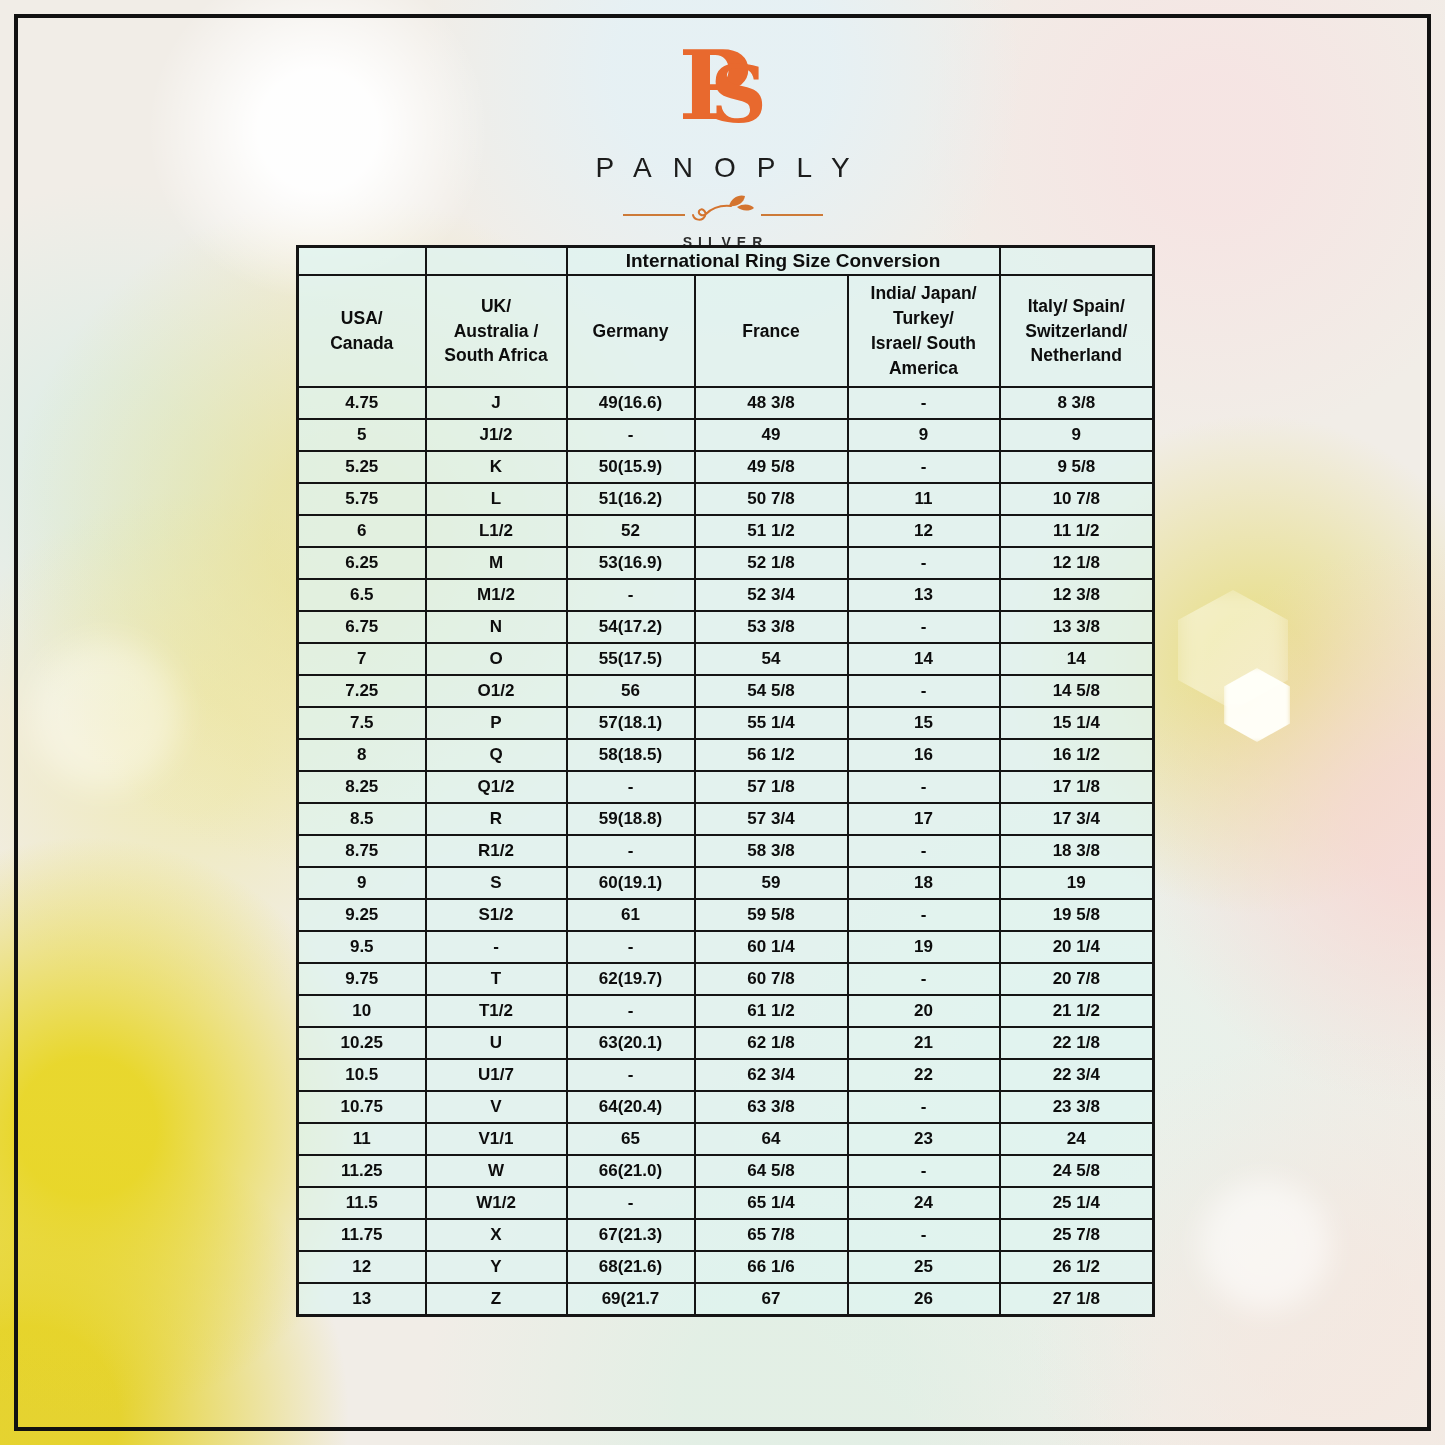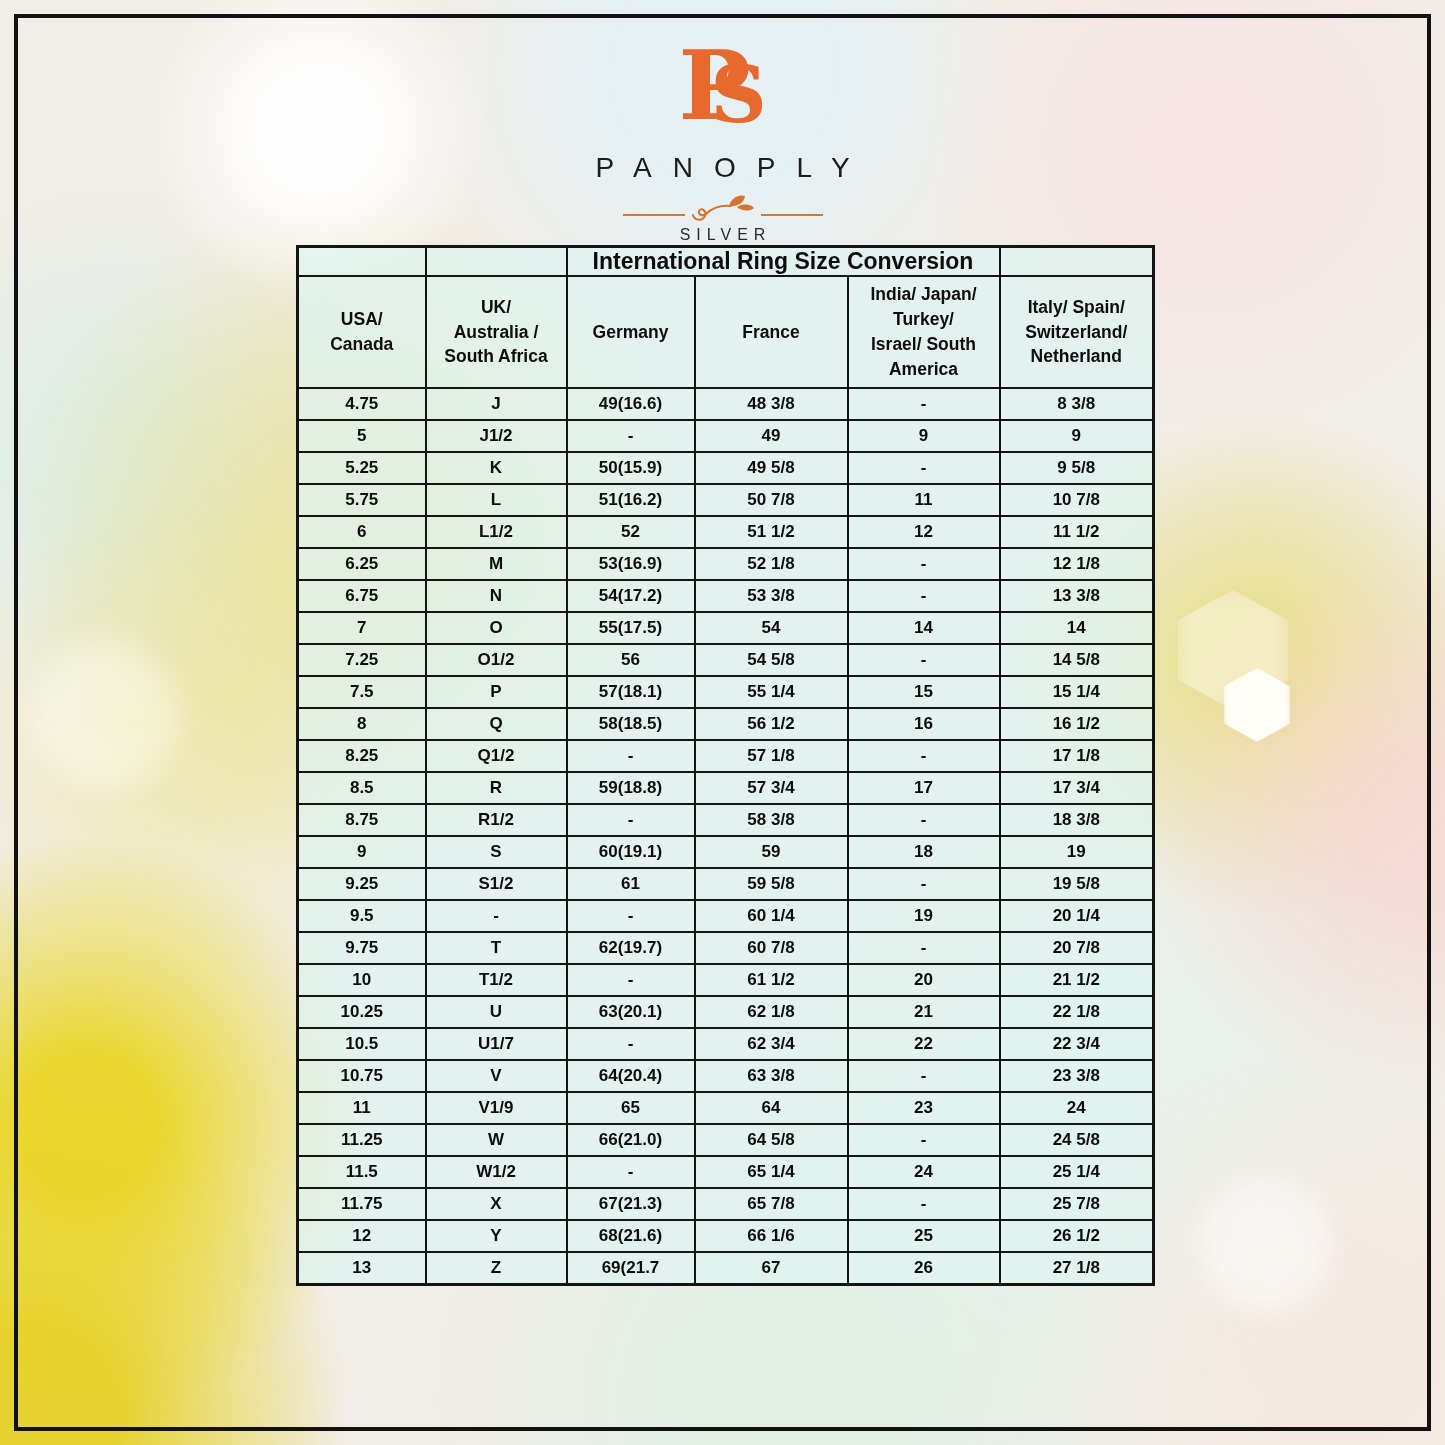--- a/index.html
+++ b/index.html
@@ -32,36 +32,36 @@
 
   
   .brand{position:absolute;top:46px;left:0;right:0;text-align:center;}
   .monogram{position:relative;width:92px;height:96px;margin:0 auto;}
   .monogram span{position:absolute;font-family:"DejaVu Serif", serif;font-weight:700;color:#E8692E;line-height:1;}
   .mono-p{left:2px;top:-8px;font-size:96px;}
   .mono-s{left:34px;top:10px;font-size:78px;}
   .brand-name{margin:10px 0 0 0;font-size:28px;font-weight:400;letter-spacing:21px;text-indent:21px;color:#1c1c1c;font-family:"Liberation Sans", sans-serif;}
   .divider{margin-top:8px;display:flex;align-items:flex-end;justify-content:center;gap:5px;height:32px;}
   .divider .line{width:62px;border-top:2px solid #cd7a38;margin-bottom:8px;}
-  .brand-sub{margin-top:2px;font-size:16px;letter-spacing:6px;text-indent:6px;color:#2b2b2b;}
+  .brand-sub{margin-top:10px;font-size:14px;letter-spacing:6px;text-indent:6px;color:#2b2b2b;font-weight:bold;}
 
   
   table.ring-table{
     position:absolute;left:296px;top:245px;width:856px;
     border-collapse:collapse;table-layout:fixed;
     border:3px solid #141414;
   }
   .ring-table td,.ring-table th{
     border:2px solid #141414;
     background:rgba(223,244,239,0.78);
     color:#0d0d0d;text-align:center;vertical-align:middle;
     font-weight:700;font-family:"Liberation Sans", sans-serif;
     padding:0 2px;overflow:hidden;
   }
-  .title-row td{height:26px;font-size:23px;}
+  .title-row td{height:26px;font-size:19px;}
   .header-row th{height:110px;font-size:17.5px;line-height:1.42;white-space:pre-line;}
   tbody td{height:30px;font-size:17px;}
 </style>
 </head>
 <body>
 
 <div class="canvas">
 
   <div class="bokeh hex hex2"></div>
   <div class="bokeh hex hex1"></div>
@@ -163,20 +163,28 @@
         </tr>
         <tr>
           <td>6.25</td>
           <td>M</td>
           <td>53(16.9)</td>
           <td>52 1/8</td>
           <td>-</td>
           <td>12 1/8</td>
         </tr>
         <tr>
+          <td>6.5</td>
+          <td>M1/2</td>
+          <td>-</td>
+          <td>52 3/4</td>
+          <td>13</td>
+          <td>12 3/8</td>
+        </tr>
+        <tr>
           <td>6.75</td>
           <td>N</td>
           <td>54(17.2)</td>
           <td>53 3/8</td>
           <td>-</td>
           <td>13 3/8</td>
         </tr>
         <tr>
           <td>7</td>
           <td>O</td>
@@ -292,21 +300,21 @@
         <tr>
           <td>10.75</td>
           <td>V</td>
           <td>64(20.4)</td>
           <td>63 3/8</td>
           <td>-</td>
           <td>23 3/8</td>
         </tr>
         <tr>
           <td>11</td>
-          <td>V1/9</td>
+          <td>V1/1</td>
           <td>65</td>
           <td>64</td>
           <td>23</td>
           <td>24</td>
         </tr>
         <tr>
           <td>11.25</td>
           <td>W</td>
           <td>66(21.0)</td>
           <td>64 5/8</td>

